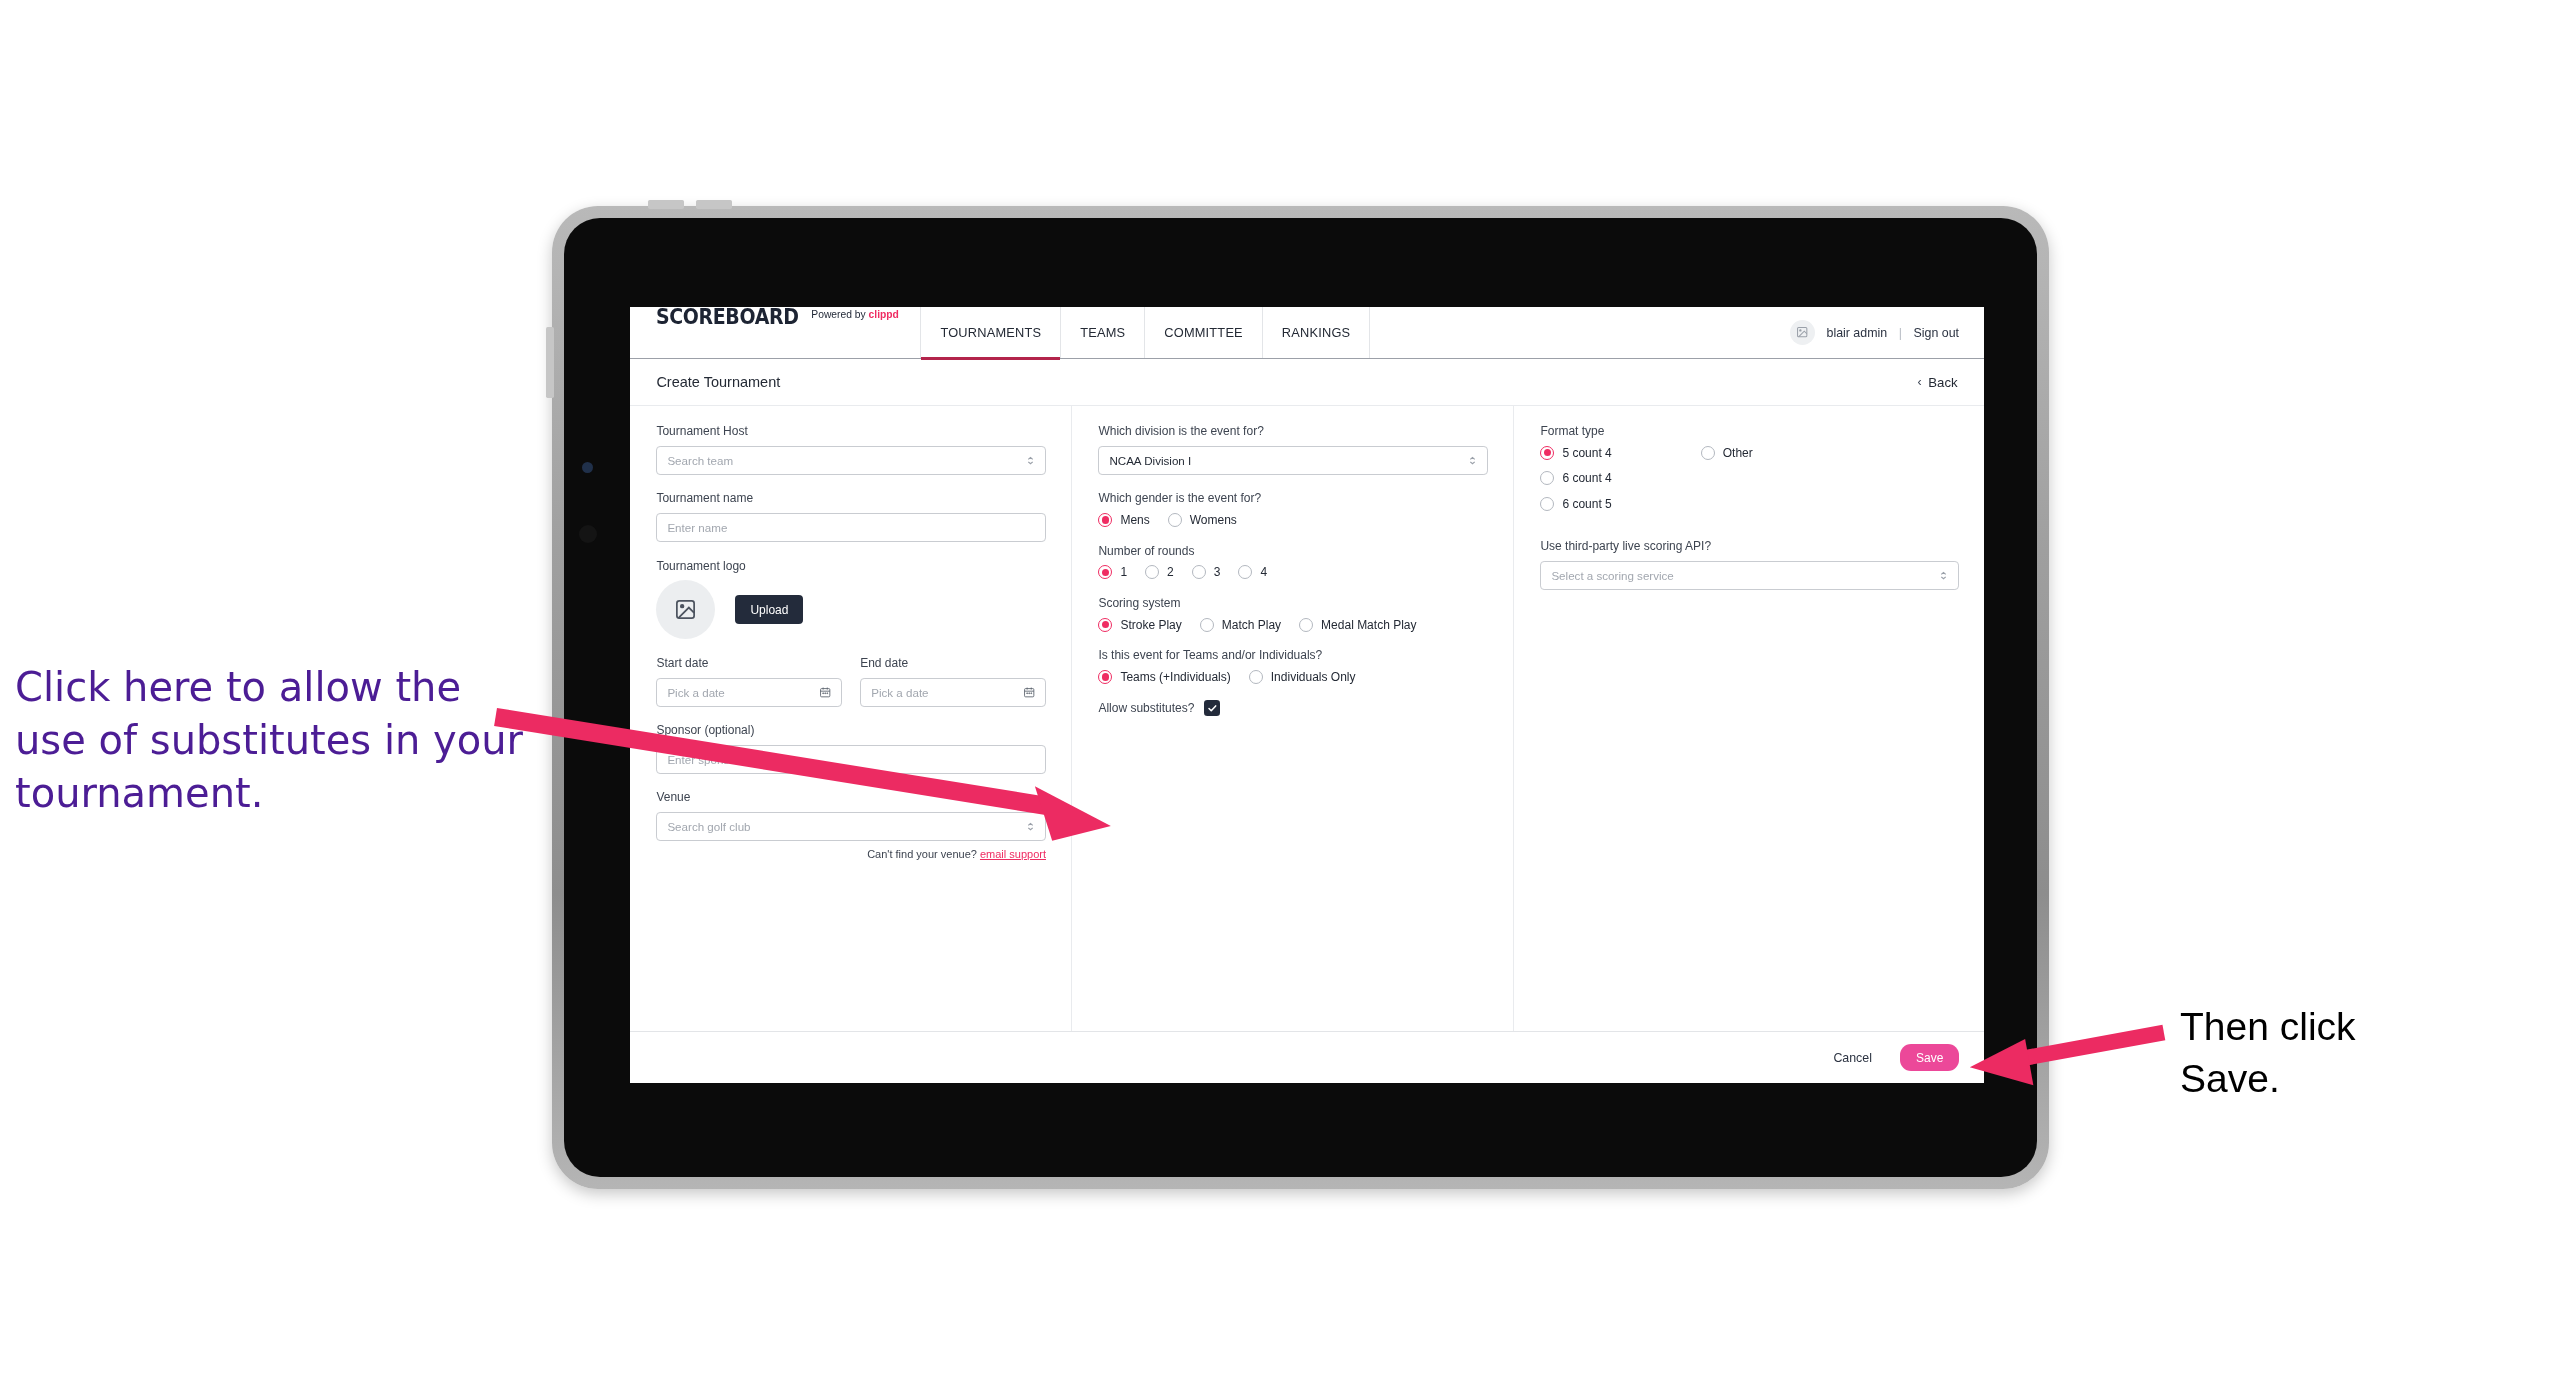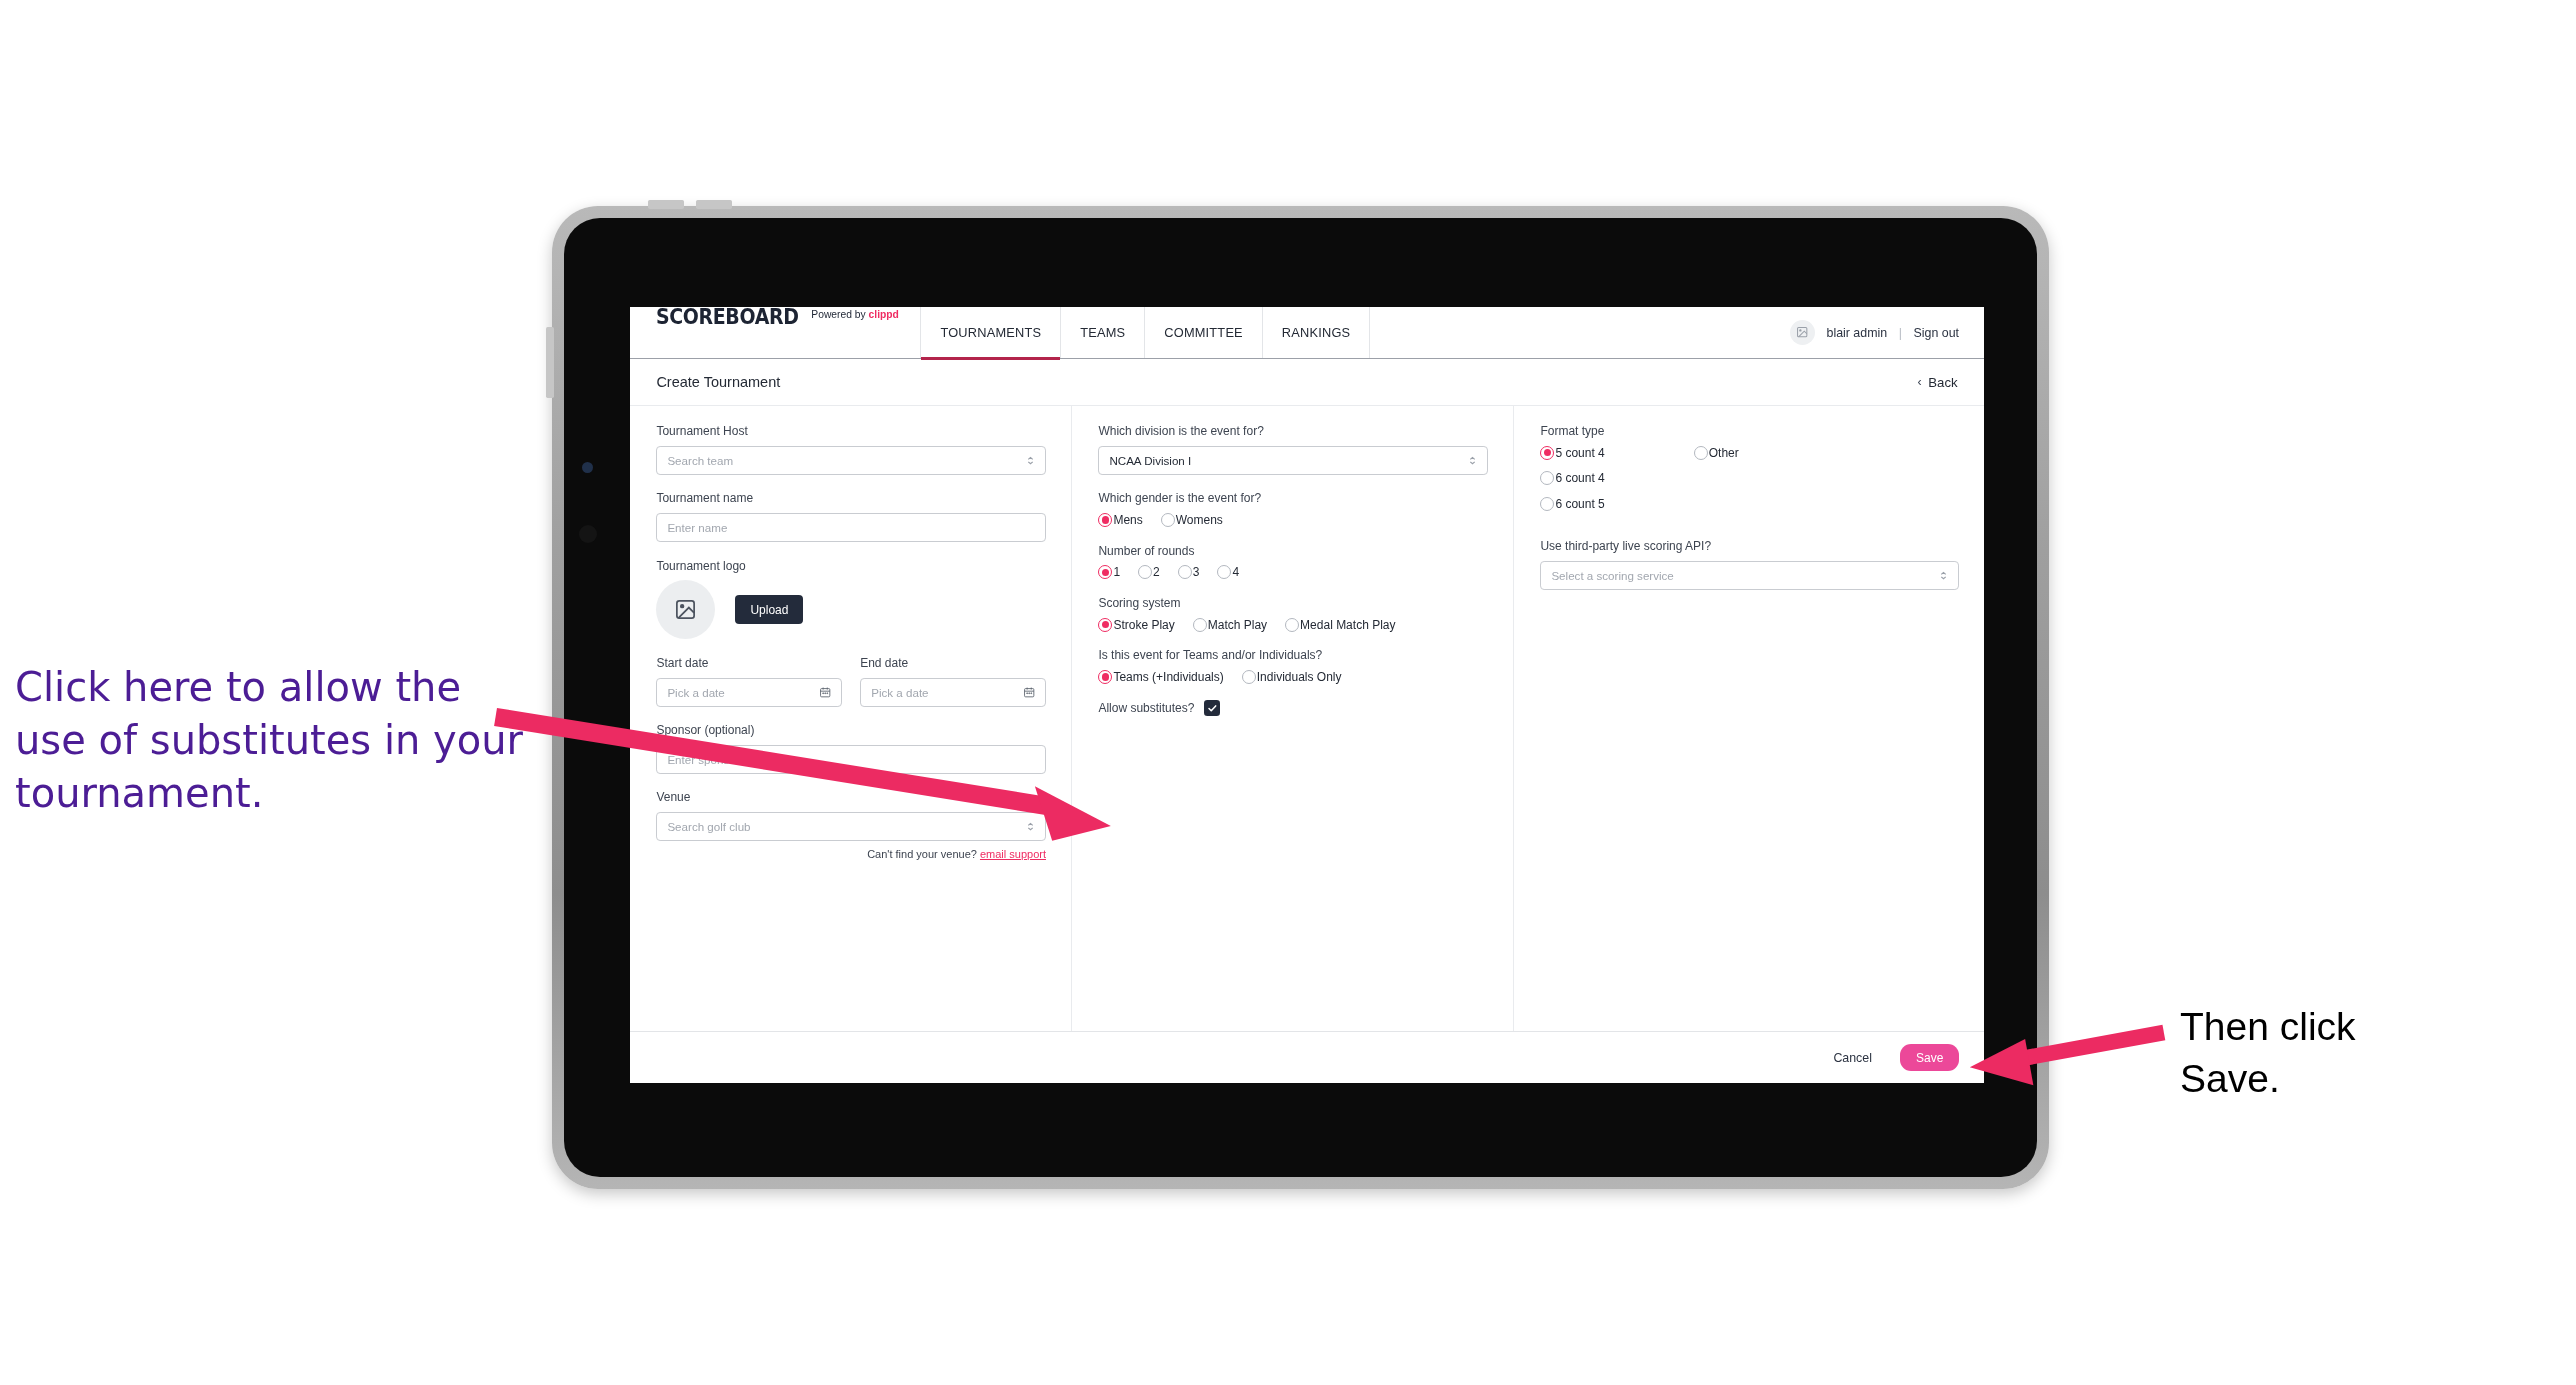--- a/index.html
+++ b/index.html
@@ -242,21 +242,21 @@
     color: #ef2c62;
     text-decoration: underline;
     cursor: pointer;
   }
 
   
   .radio-row { display: flex; align-items: center; flex-wrap: wrap; gap: 0; }
   .radio-opt {
     display: flex;
     align-items: center;
-    gap: 1px;
+    gap: 8px;
     margin-right: 18px;
     font-size: 12px;
     color: #242a35;
     cursor: pointer;
   }
   .radio-mark {
     width: 14px; height: 14px;
     border-radius: 50%;
     border: 1.3px solid #b3b8bf;
     box-sizing: border-box;

